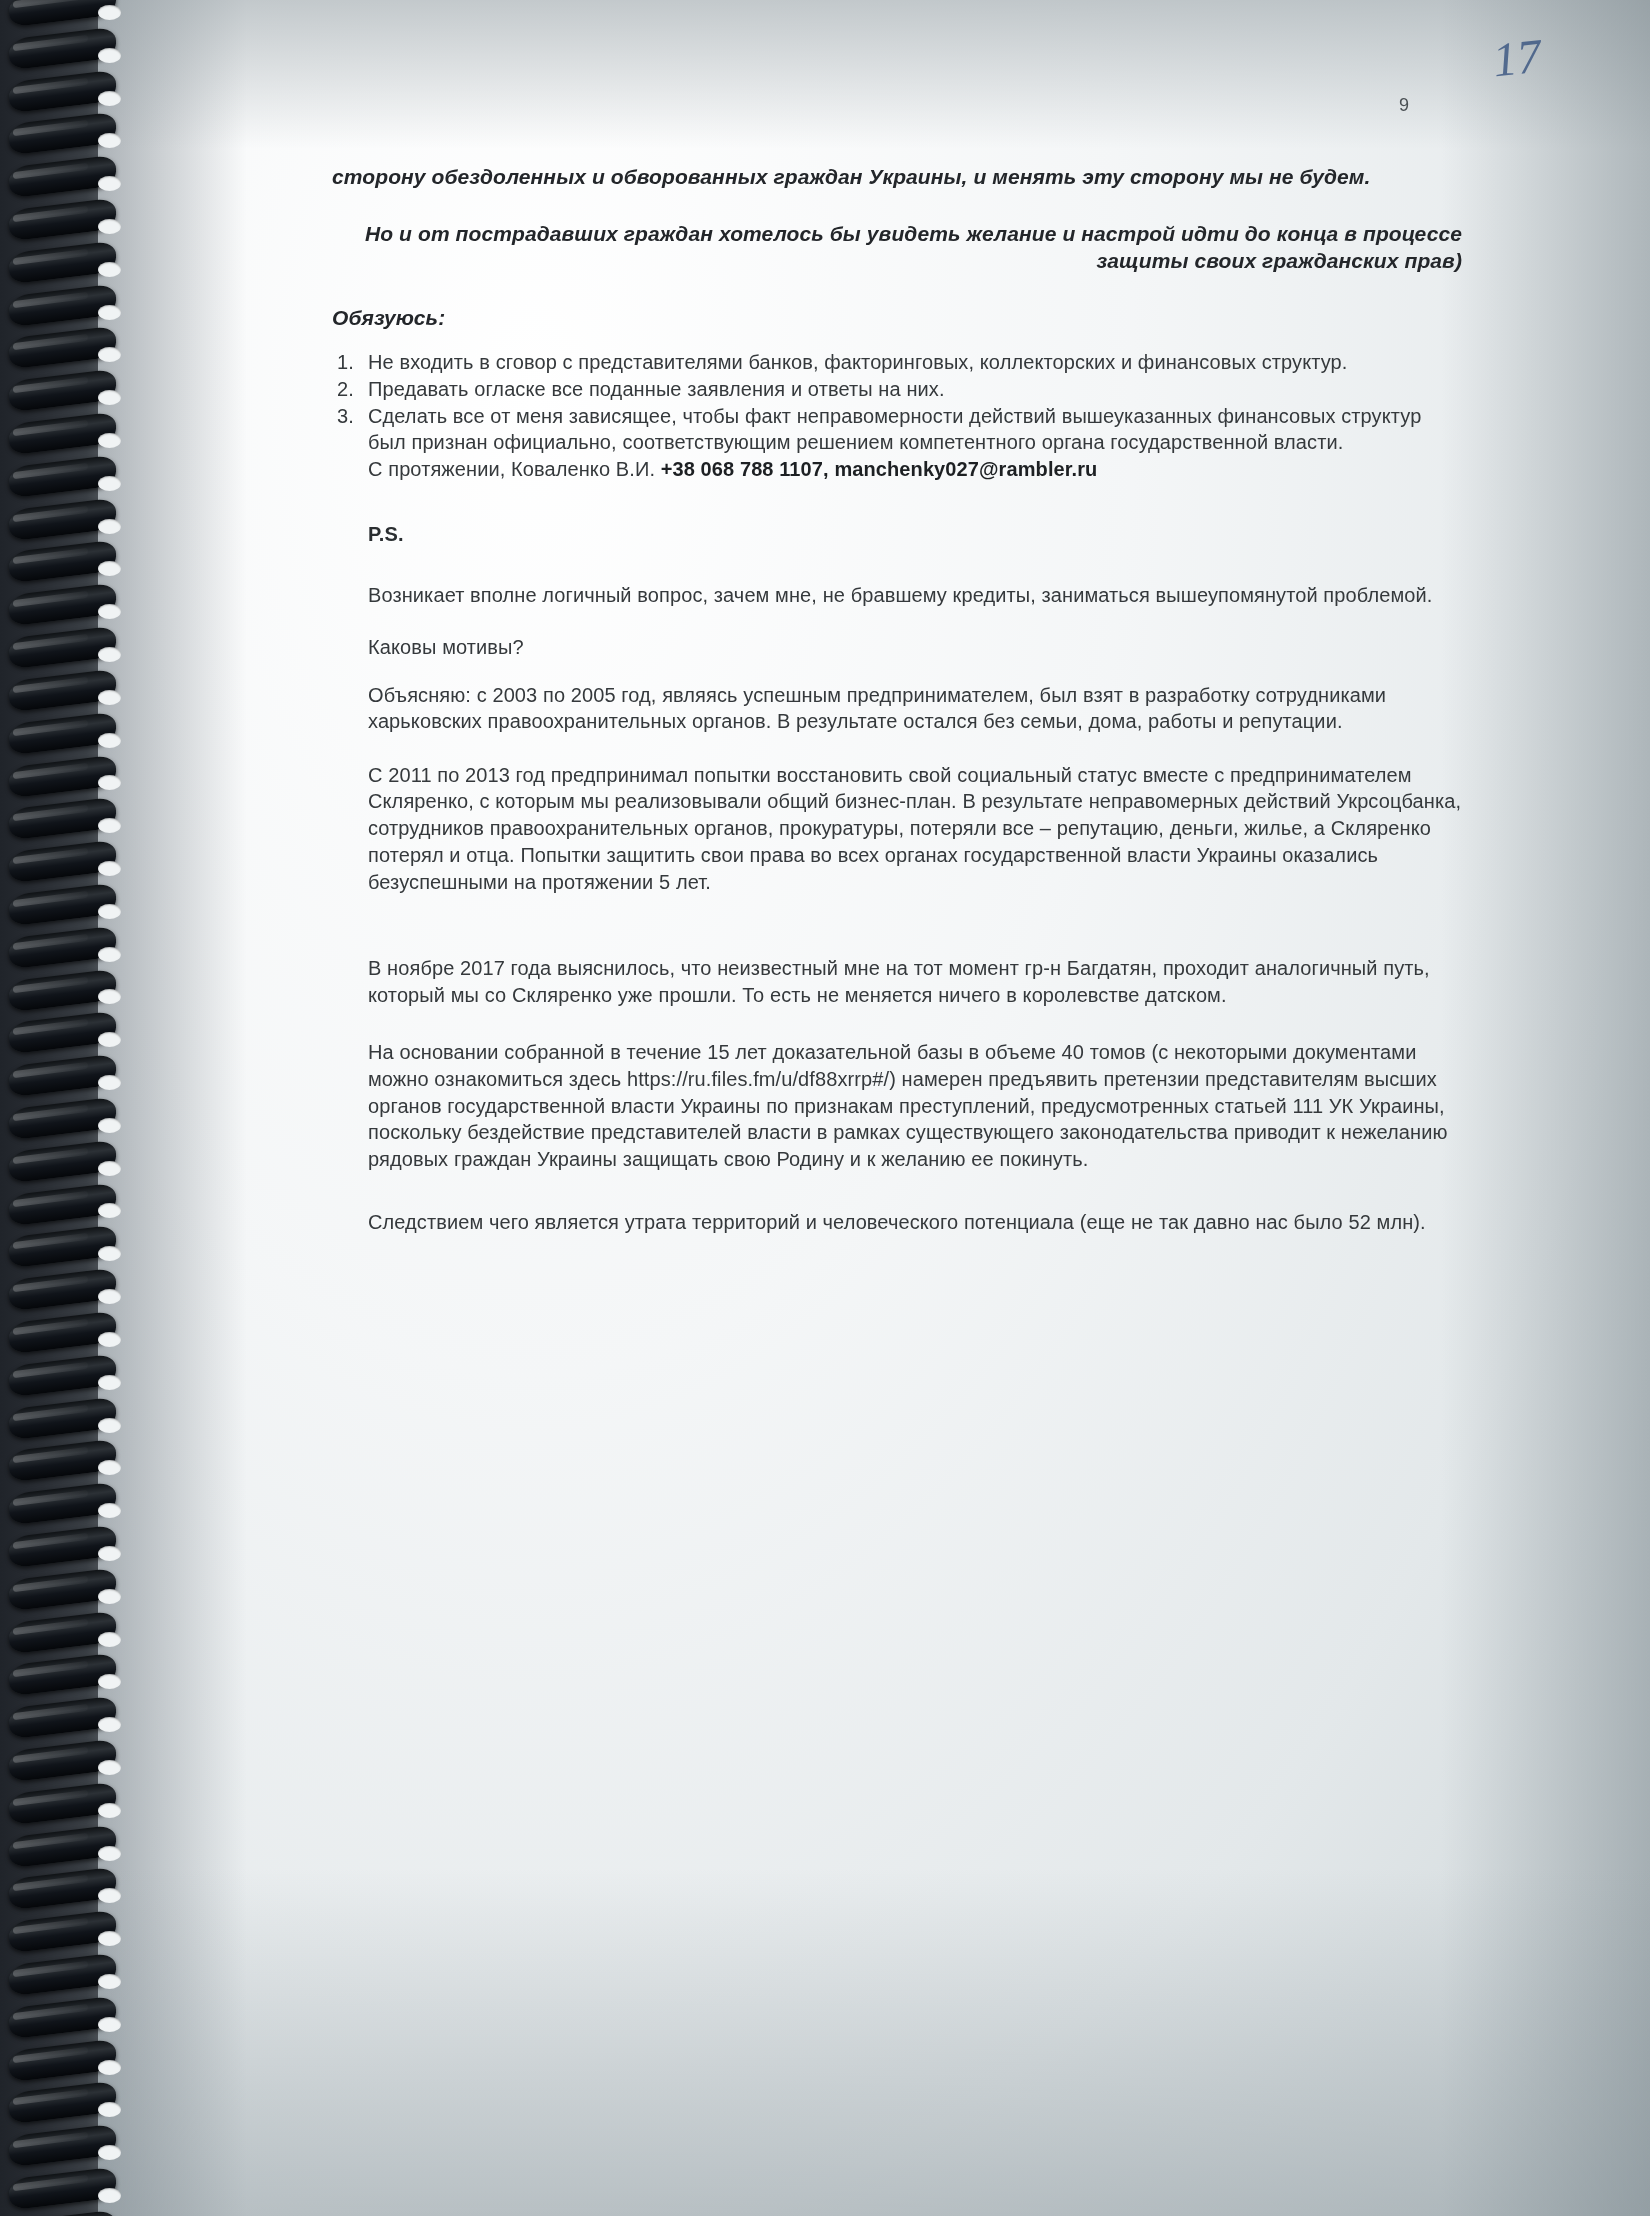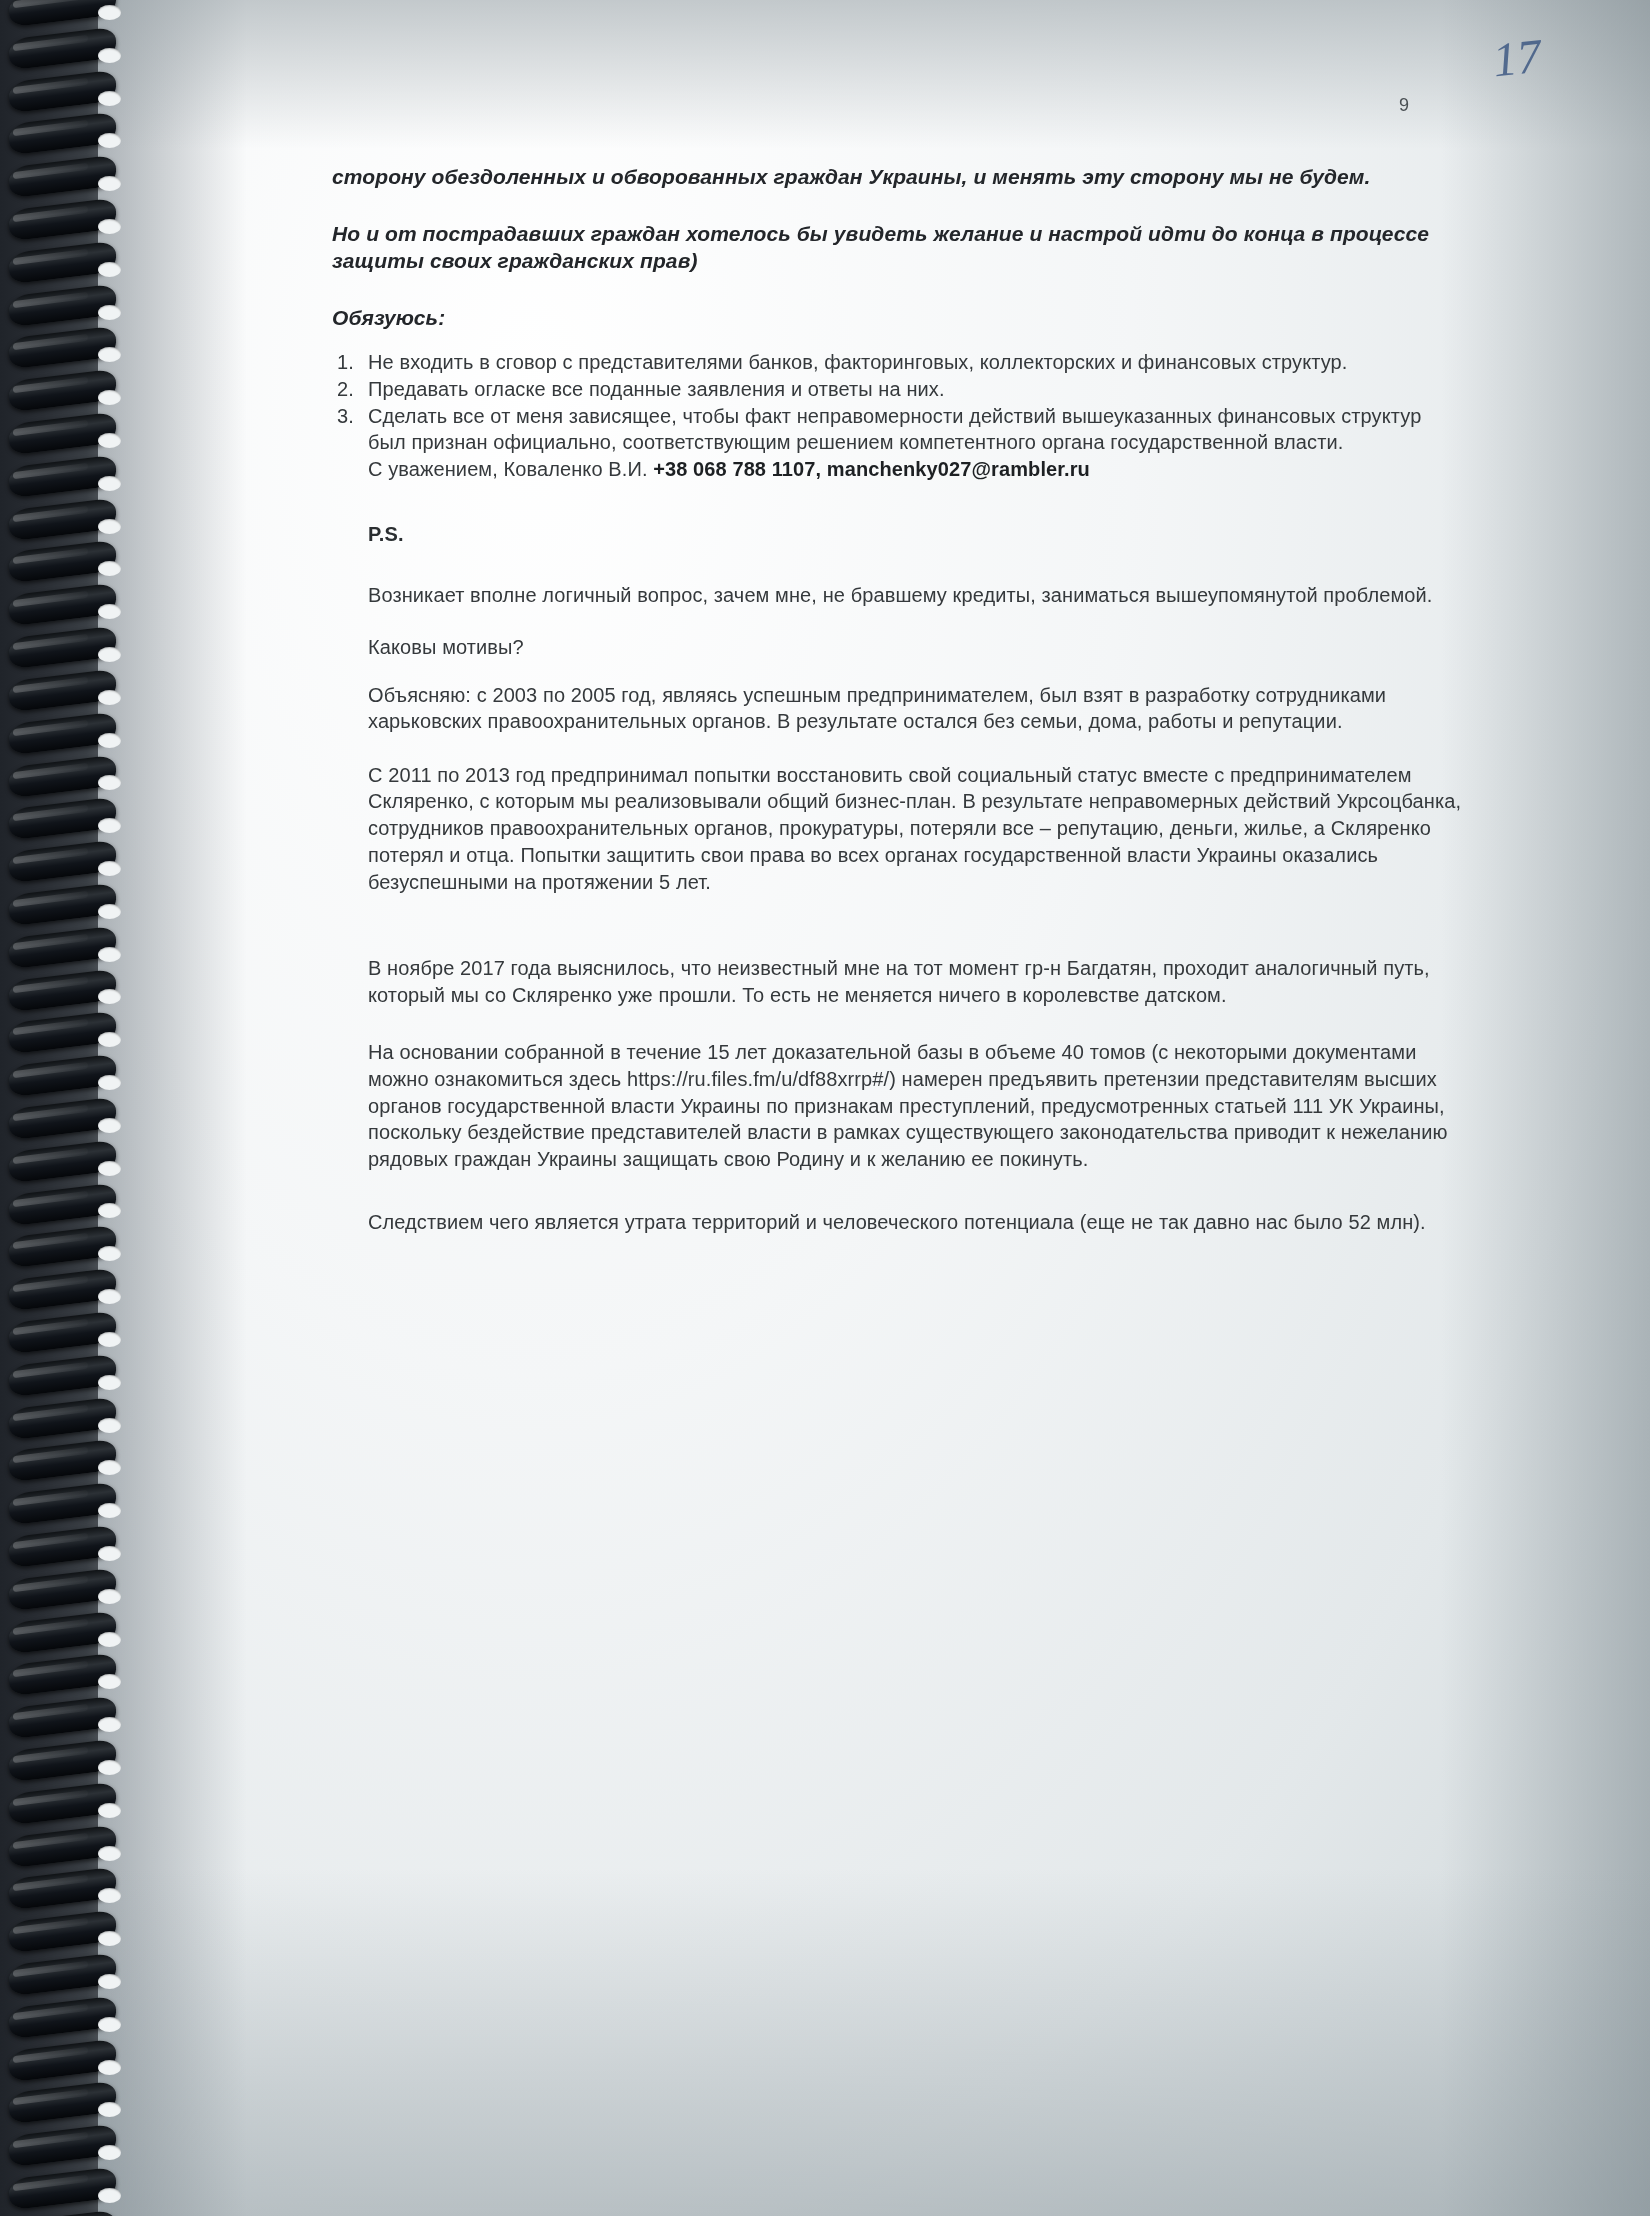--- a/index.html
+++ b/index.html
@@ -247,42 +247,42 @@
       <div class="coil" style="top: 2216px;"></div>
     </div>
 
   <div class="handnum">17</div>
   <div class="pagenum">9</div>
 
   <div class="content">
 
     <p class="bold-ital blk" style="margin-top:164px;">сторону обездоленных и обворованных граждан Украины, и менять эту сторону мы не будем.</p>
 
-    <p class="bold-ital blk" style="margin-top:30px;">Но и от пострадавших граждан хотелось бы увидеть желание и настрой идти до конца в процессе защиты своих гражданских прав)</p>
+    <p class="bold-ital blk" style="margin-top:30px;text-align:right;">Но и от пострадавших граждан хотелось бы увидеть желание и настрой идти до конца в процессе защиты своих гражданских прав)</p>
 
     <p class="bold-ital blk" style="margin-top:30px;">Обязуюсь:</p>
 
     <ol class="items">
       <li>
         <span class="num">1.</span>
         <span>Не входить в сговор с представителями банков, факторинговых, коллекторских и финансовых структур.</span>
       </li>
       <li>
         <span class="num">2.</span>
         <span>Предавать огласке все поданные заявления и ответы на них.</span>
       </li>
       <li>
         <span class="num">3.</span>
         <span>Сделать все от меня зависящее, чтобы факт неправомерности действий вышеуказанных  финансовых структур был признан официально, соответствующим решением  компетентного органа государственной власти.</span>
       </li>
     </ol>
 
 
     <p class="tight" style="padding-left:36px;">
-      <span>С уважением, Коваленко В.И. </span><span class="contact-strong">+38 068 788 1107,</span>
+      <span>С протяжении, Коваленко В.И. </span><span class="contact-strong">+38 068 788 1107,</span>
       <span class="contact-strong">manchenky027@rambler.ru</span>
     </p>
 
     <p class="ps" style="margin-top:39px;padding-left:36px;">P.S.</p>
 
     <p class="para" style="margin-top:35px;padding-left:36px;">Возникает вполне логичный вопрос, зачем мне, не бравшему кредиты, заниматься вышеупомянутой проблемой.</p>
 
     <p class="para" style="margin-top:26px;padding-left:36px;">Каковы мотивы?</p>
 
     <p class="para" style="padding-left:36px;">Объясняю: с 2003 по 2005 год, являясь успешным предпринимателем, был взят в разработку сотрудниками харьковских правоохранительных органов. В результате остался без семьи, дома, работы и репутации.</p>

